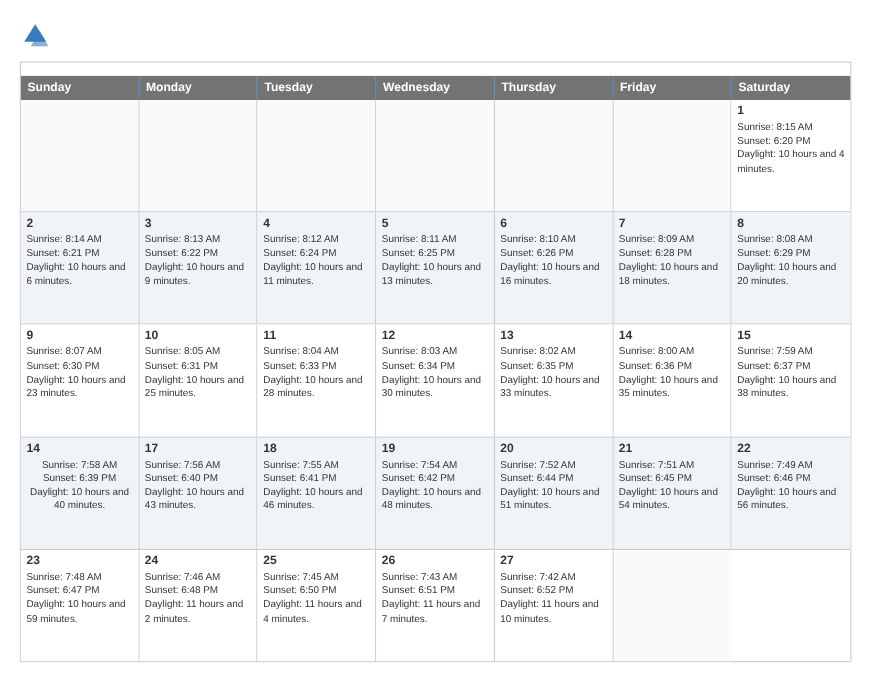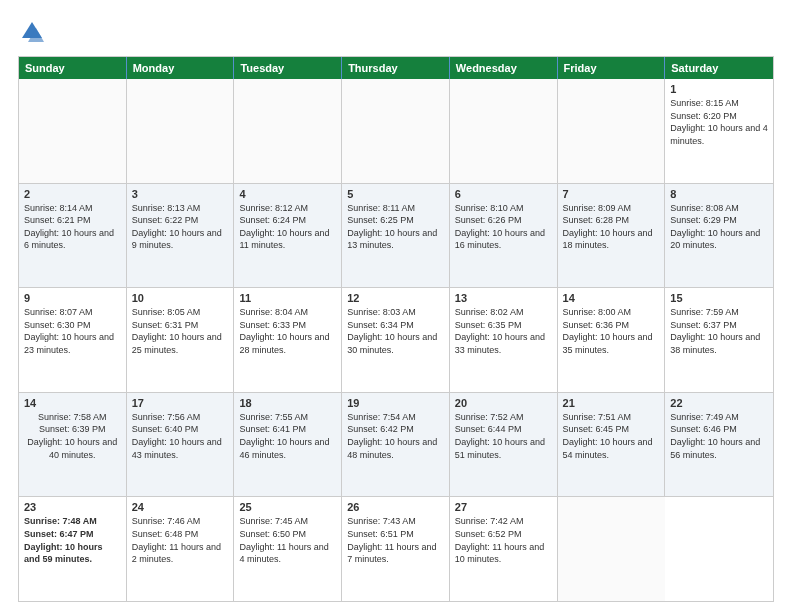--- a/index.html
+++ b/index.html
@@ -56,21 +56,22 @@
     }
     .calendar {
       flex: 1;
       display: flex;
       flex-direction: column;
       border: 1px solid #ccc;
     }
     .cal-header {
       display: grid;
       grid-template-columns: repeat(7, 1fr);
-      background: #15803d;
+      background: #737373;
+      margin-top: 12px;
     }
     .cal-header-cell {
       color: #fff;
       font-size: 11px;
       font-weight: bold;
       padding: 5px 6px;
       border-right: 1px solid #5590cc;
     }
     .cal-header-cell:last-child { border-right: none; }
     .cal-body {
@@ -133,22 +134,22 @@
       <div class="main-title"></div>
       <div class="subtitle"></div>
     </div>
   </div>
 
   <div class="calendar">
     <div class="cal-header" id="cal-header-row">
         <div class="cal-header-cell">Sunday</div>
         <div class="cal-header-cell">Monday</div>
         <div class="cal-header-cell">Tuesday</div>
+        <div class="cal-header-cell">Wednesday</div>
         <div class="cal-header-cell">Thursday</div>
-        <div class="cal-header-cell">Wednesday</div>
         <div class="cal-header-cell">Friday</div>
         <div class="cal-header-cell">Saturday</div>
       </div>
     <div class="cal-body" id="cal-body">
         <div class="cal-row">
           <div class="cal-cell empty"></div>
           <div class="cal-cell empty"></div>
           <div class="cal-cell empty"></div>
           <div class="cal-cell empty"></div>
           <div class="cal-cell empty"></div>
@@ -288,21 +289,21 @@
           <div class="cal-cell">
             <span class="day-num">22</span>
             <div class="day-info" style="white-space: pre-line;">Sunrise: 7:49 AM
 Sunset: 6:46 PM
 Daylight: 10 hours and 56 minutes.</div>
           </div>
         </div>
         <div class="cal-row">
           <div class="cal-cell">
             <span class="day-num">23</span>
-            <div class="day-info" style="white-space: pre-line; font-weight: bold;">Sunrise: 7:48 AM
+            <div class="day-info" style="white-space: pre-line;">Sunrise: 7:48 AM
 Sunset: 6:47 PM
 Daylight: 10 hours and 59 minutes.</div>
           </div>
           <div class="cal-cell">
             <span class="day-num">24</span>
             <div class="day-info" style="white-space: pre-line;">Sunrise: 7:46 AM
 Sunset: 6:48 PM
 Daylight: 11 hours and 2 minutes.</div>
           </div>
           <div class="cal-cell">

